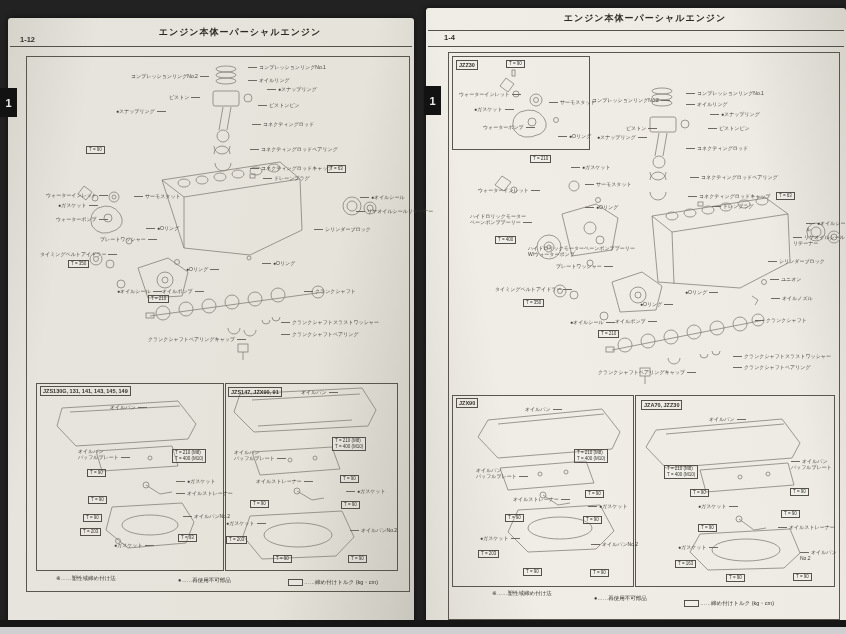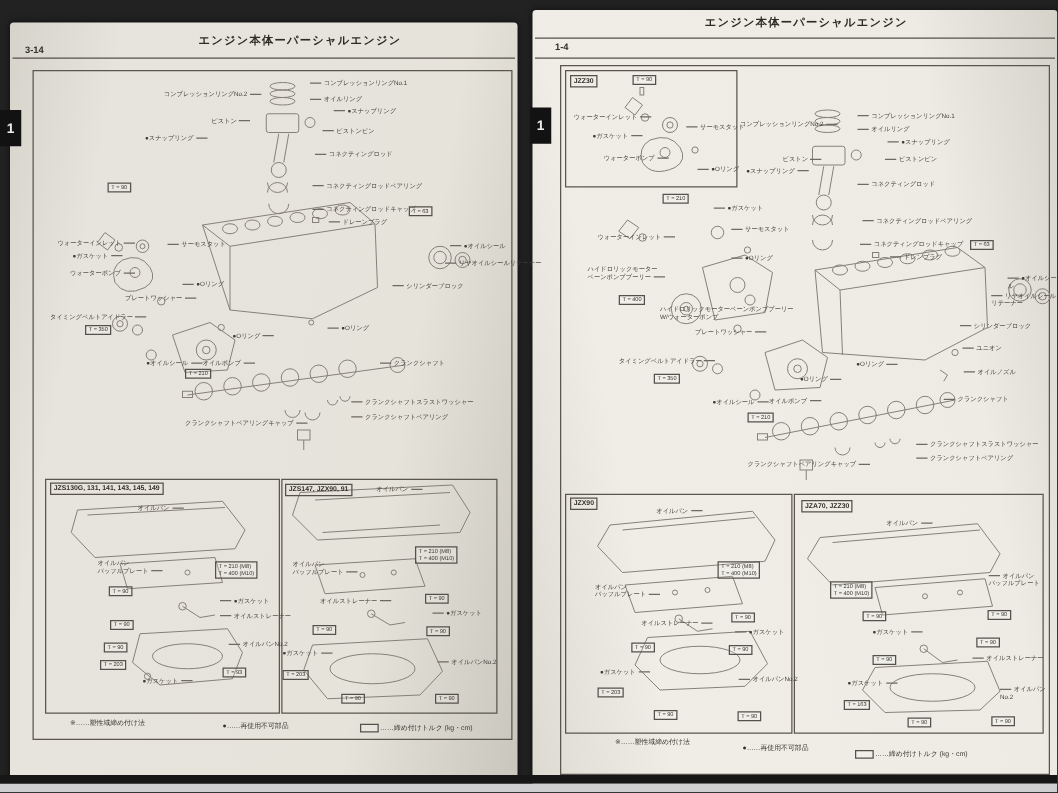--- a/index.html
+++ b/index.html
@@ -30,21 +30,21 @@
   .botstrip{position:absolute;left:0;top:627px;width:846px;height:7px;background:#cfcfd1;}
   .botshadow{position:absolute;left:0;top:620px;width:846px;height:7px;background:#161616;}
 </style>
 </head>
 <body>
 
 <div id="stage">
 
   <div class="page" id="page-left"></div>
   <div class="hdr" style="left:130px;top:26px;width:220px;">エンジン本体ーパーシャルエンジン</div>
-  <div class="pgnum" style="left:20px;top:35px;">3-14</div>
+  <div class="pgnum" style="left:20px;top:35px;">1-12</div>
   <div class="hline" style="left:10px;top:46px;width:402px;"></div>
   <div class="tab" style="left:0;top:88px;">1</div>
   <div class="obox" style="left:26px;top:56px;width:382px;height:534px;"></div>
   <div class="obox" style="left:36px;top:383px;width:186px;height:186px;"></div>
   <div class="obox" style="left:225px;top:383px;width:171px;height:186px;"></div>
 
   <div class="page" id="page-right"></div>
   <div class="hdr" style="left:555px;top:12px;width:180px;">エンジン本体ーパーシャルエンジン</div>
   <div class="hline" style="left:428px;top:30px;width:416px;"></div>
   <div class="pgnum" style="left:444px;top:33px;">1-4</div>

